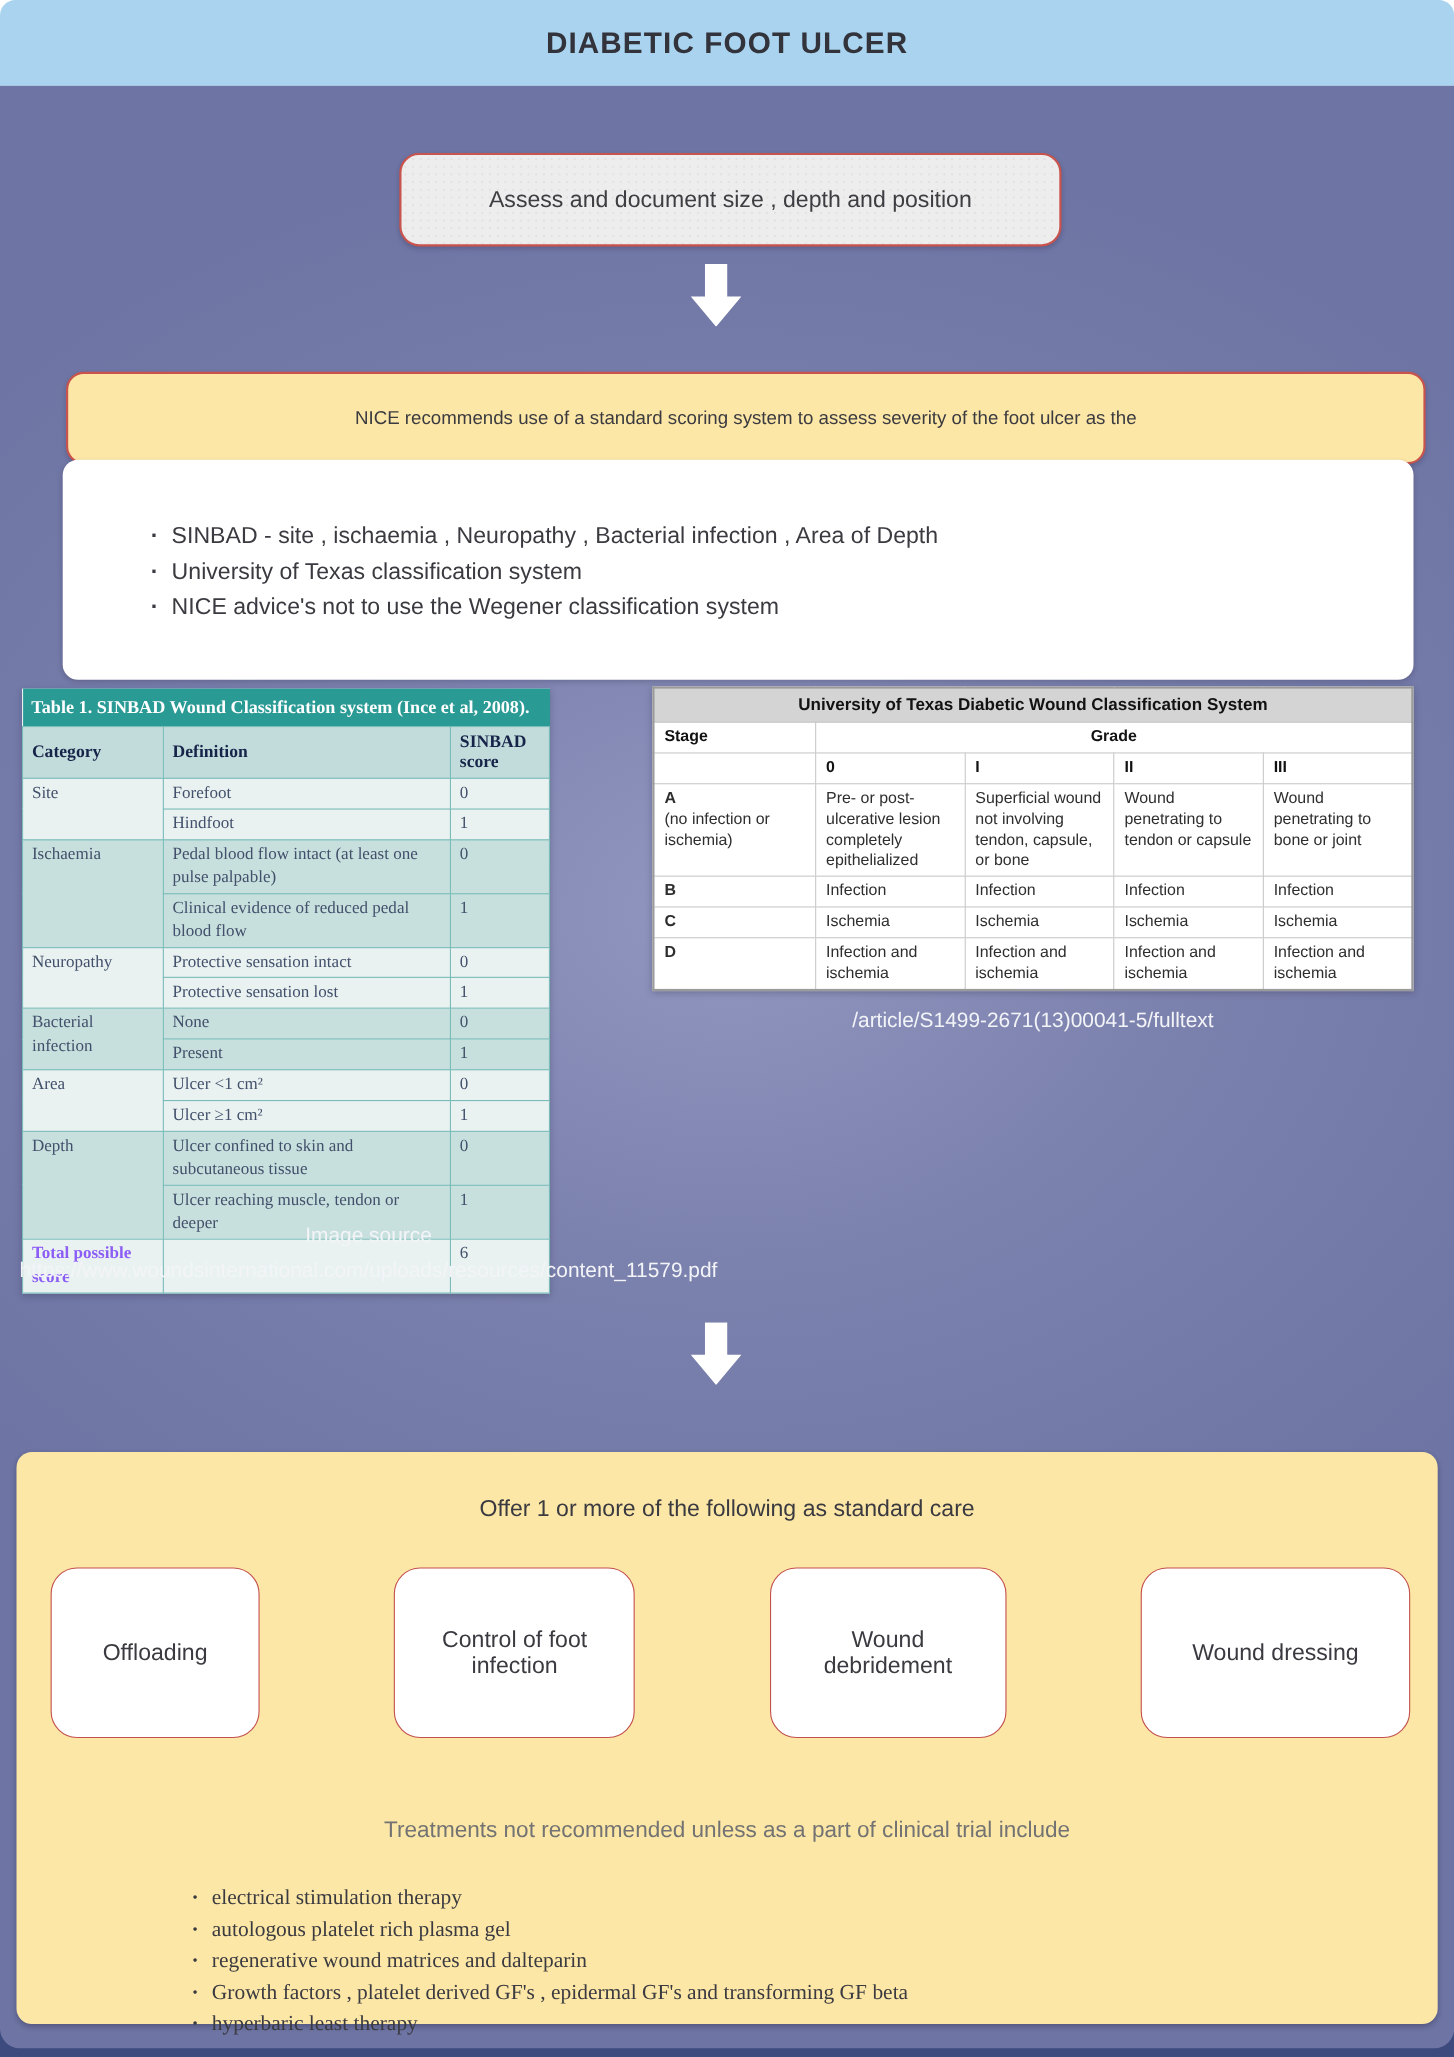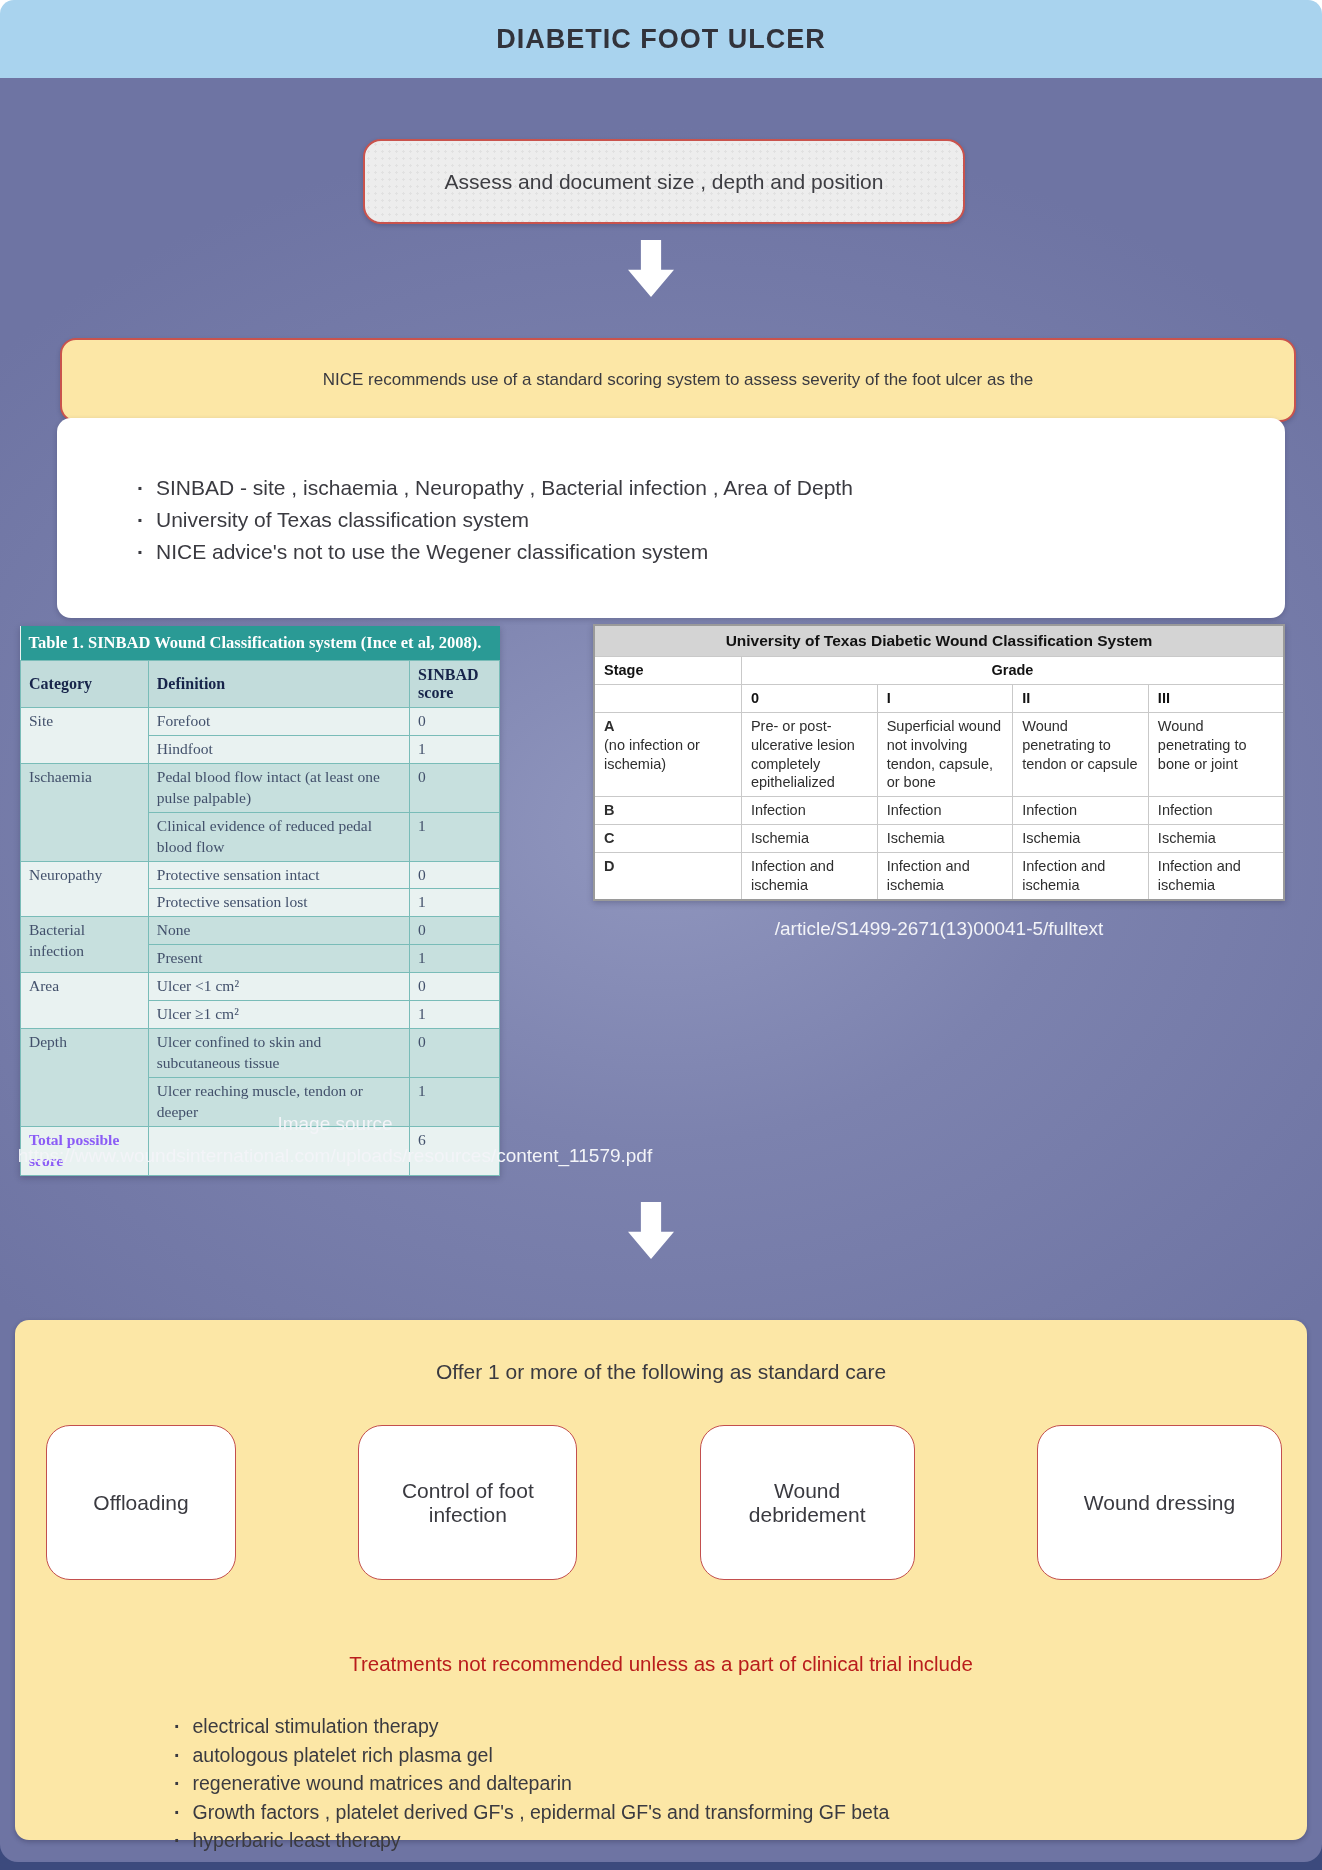--- a/index.html
+++ b/index.html
@@ -112,24 +112,24 @@
     display:flex;align-items:center;justify-content:center;text-align:center;
     font-size:21px;color:#3a3a40;padding:0 14px;box-sizing:border-box;
   }
   .care-box:nth-child(1){width:190px;}
   .care-box:nth-child(2){width:219px;}
   .care-box:nth-child(3){width:215px;}
   .care-box:nth-child(4){width:245px;}
   .care-box:nth-child(5){width:194px;}
   .nr-heading{
     position:absolute;left:0;top:332px;width:100%;
-    text-align:center;font-size:20.5px;color:#b91c1c;
+    text-align:center;font-size:20.5px;color:#737373;
   }
   .nr-list{position:absolute;left:159px;top:392px;font-size:19.5px;}
-  .nr-list li{line-height:28.5px;}
+  .nr-list li{line-height:28.5px;font-family:Liberation Serif, serif;}
 </style>
 </head>
 <body>
 
 <div class="page">
 
   <header class="titlebar">
     <h1>DIABETIC FOOT ULCER</h1>
   </header>
 

